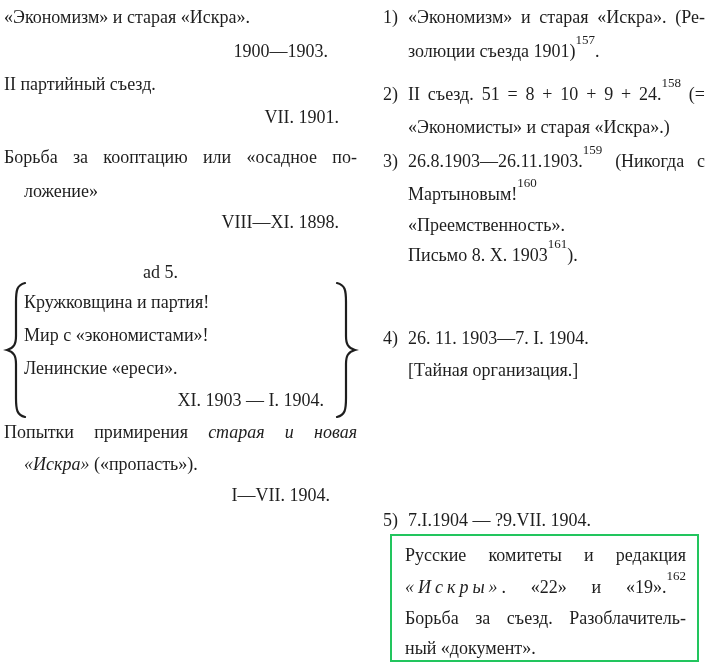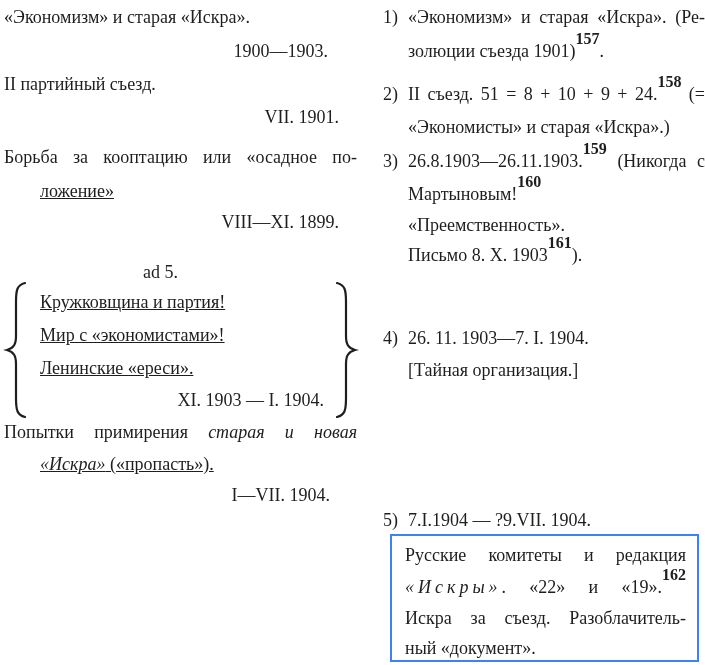--- a/index.html
+++ b/index.html
@@ -9,44 +9,44 @@
     font-size:18px;color:#1e1e1e;overflow:hidden;
   }
   .col{position:absolute;top:0;}
   .col-left{left:4px;width:353px;height:665px;}
   .col-right{left:383px;width:322px;height:665px;}
   .ln{position:absolute;left:0;width:100%;line-height:22px;box-sizing:border-box;}
   .r{text-align:right;}
   .j{text-align:justify;text-align-last:justify;}
   .it{font-style:italic;text-align:center;}
   .itsp{font-style:italic;letter-spacing:4px;}
-  .sup{font-size:16px;position:relative;top:-6px;line-height:0;letter-spacing:0;font-weight:bold;}
-  .indent{left:36px;width:auto;text-decoration:underline;}
+  .sup{font-size:13px;position:relative;top:-6px;line-height:0;letter-spacing:0;}
+  .indent{left:20px;width:auto;}
   .num{position:absolute;left:0;top:0;}
   .numline{padding-left:25px;}
   .brace{position:absolute;width:26px;height:140px;}
   .box{
     position:absolute;left:7px;top:534px;width:309px;height:128px;
-    border:2px solid #3b82f6;box-sizing:border-box;
+    border:2px solid #22c55e;box-sizing:border-box;
   }
   .bxln{position:absolute;left:13px;right:11px;line-height:22px;}
 </style>
 </head>
 <body>
 
 <div class="page">
 
   <div class="col col-left">
     <div class="ln" style="top:6px">«Экономизм» и старая «Искра».</div>
     <div class="ln r" style="top:40px;padding-right:29px">1900—1903.</div>
     <div class="ln" style="top:73px">II партийный съезд.</div>
     <div class="ln r" style="top:106px;padding-right:18px">VII. 1901.</div>
     <div class="ln j" style="top:146px">Борьба за кооптацию или «осадное по-</div>
     <div class="ln indent" style="top:180px">ложение»</div>
-    <div class="ln r" style="top:211px;padding-right:18px">VIII—XI. 1899.</div>
+    <div class="ln r" style="top:211px;padding-right:18px">VIII—XI. 1898.</div>
     <div class="ln" style="top:261px;left:139px;width:auto">ad 5.</div>
 
     <svg class="brace" style="left:-1px;top:280px" viewBox="0 0 26 140">
       <path d="M22,3 C14,5 13,10 13,22 L13,56 C13,64 11,68 4,70 C11,72 13,76 13,84 L13,118 C13,130 14,135 22,137" fill="none" stroke="#1e1e1e" stroke-width="2.2" stroke-linecap="round"></path>
     </svg>
     <svg class="brace" style="left:329px;top:280px" viewBox="0 0 26 140">
       <path d="M4,3 C12,5 13,10 13,22 L13,56 C13,64 15,68 22,70 C15,72 13,76 13,84 L13,118 C13,130 12,135 4,137" fill="none" stroke="#1e1e1e" stroke-width="2.2" stroke-linecap="round"></path>
     </svg>
     <div class="ln indent" style="top:291px">Кружковщина и партия!</div>
     <div class="ln indent" style="top:324px">Мир с «экономистами»!</div>
@@ -72,18 +72,18 @@
     <div class="ln numline" style="top:244px"><span>Письмо 8. X. 1903</span><sup class="sup">161</sup><span>).</span></div>
 
     <div class="ln numline" style="top:327px"><span class="num">4)</span><span>26. 11. 1903—7. I. 1904.</span></div>
     <div class="ln numline" style="top:359px">[Тайная организация.]</div>
 
     <div class="ln numline" style="top:509px"><span class="num">5)</span><span>7.I.1904 — ?9.VII. 1904.</span></div>
 
     <div class="box">
       <div class="bxln j" style="top:8px">Русские комитеты и редакция</div>
       <div class="bxln j" style="top:40px"><span class="itsp">«Искры»</span><span>. «22» и «19».</span><sup class="sup">162</sup></div>
-      <div class="bxln j" style="top:71px">Искра за съезд. Разоблачитель-</div>
+      <div class="bxln j" style="top:71px">Борьба за съезд. Разоблачитель-</div>
       <div class="bxln" style="top:101px">ный «документ».</div>
     </div>
   </div>
 
 </div>
 
 </body></html>

